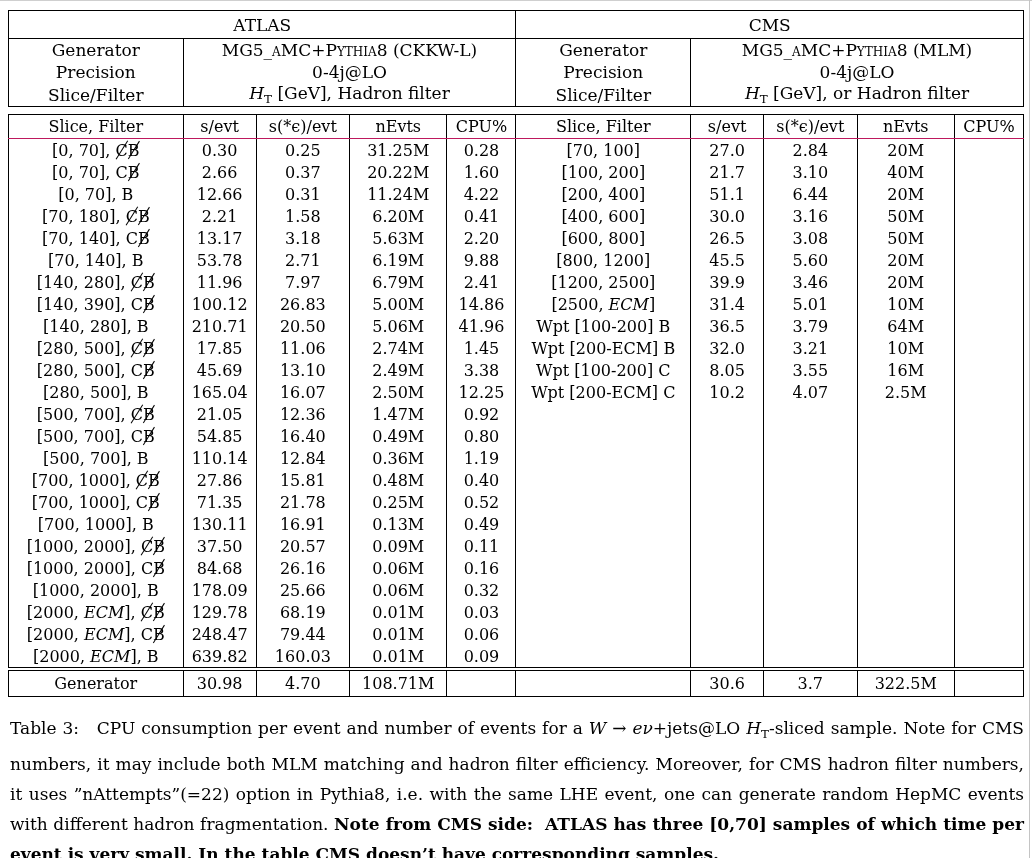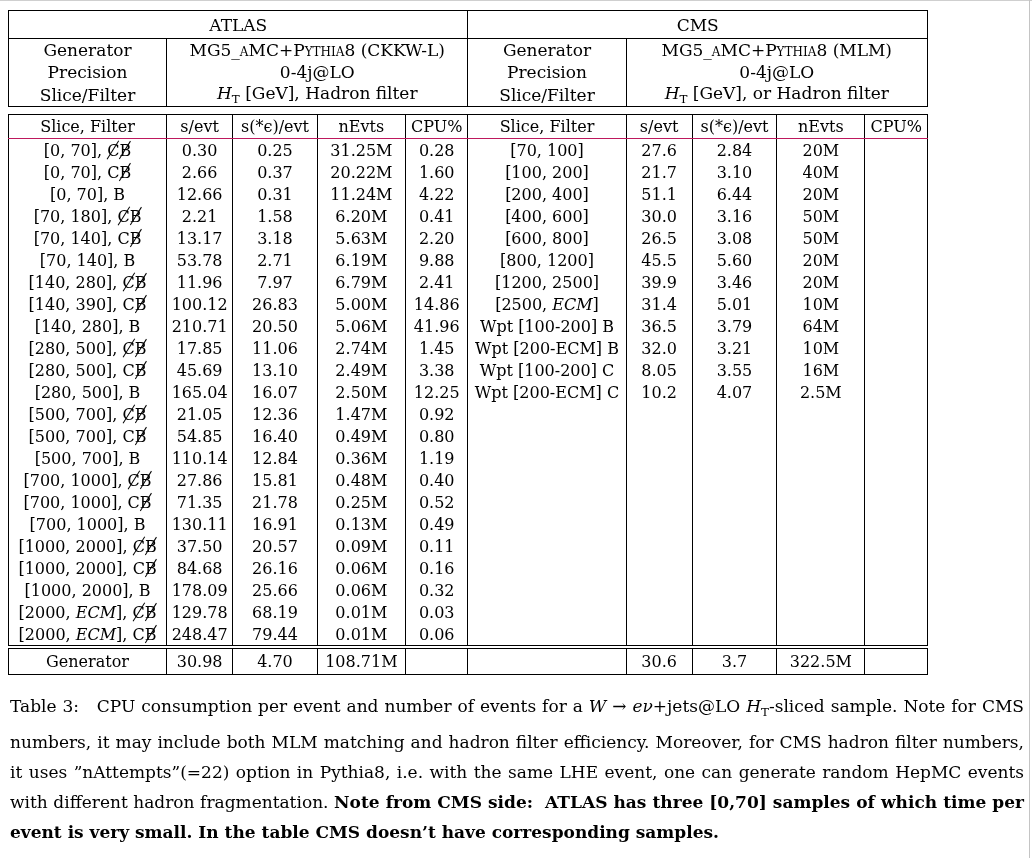--- a/index.html
+++ b/index.html
@@ -1,21 +1,21 @@
 <!DOCTYPE html>
 <html><head>
 <meta charset="utf-8">
 <style>
   html,body{margin:0;padding:0;background:#fff;color:#000;}
   body{width:1032px;height:858px;position:relative;font-family:"DejaVu Serif", "Liberation Serif", serif;overflow:hidden;}
   .edge-top{position:absolute;left:0;top:0;width:100%;height:1px;background:#cfcfcf;}
   .edge-right{position:absolute;top:0;right:2px;width:1px;height:100%;background:#c4c4c4;}
   .page{padding:10px 8px 0 8px;}
 
-  table{border-collapse:collapse;width:920px;table-layout:fixed;padding-left:40px;}
+  table{border-collapse:collapse;width:1016px;table-layout:fixed;padding-left:40px;}
   td{text-align:center;vertical-align:middle;padding:0 2px;overflow:hidden;white-space:nowrap;}
 
   
   table.box1{border:1px solid #000;font-size:17px;}
   table.box1 td.vr{border-right:1px solid #000;}
   table.box1 tr.titlerow td{border-bottom:1px solid #000;height:27px;}
   table.box1 tr.meta td{height:22px;}
   .sc{font-variant:small-caps;text-align:center;}
 
   
@@ -105,21 +105,21 @@
       </tr>
     </thead>
     <tbody>
         <tr>
           <td><span>[0, 70], </span><span class="cx">C</span><span class="cx">B</span></td>
           <td>0.30</td>
           <td>0.25</td>
           <td>31.25M</td>
           <td>0.28</td>
           <td>[70, 100]</td>
-          <td>27.6</td>
+          <td>27.0</td>
           <td>2.84</td>
           <td>20M</td>
           <td></td>
         </tr>
         <tr>
           <td><span>[0, 70], C</span><span class="cx">B</span></td>
           <td>2.66</td>
           <td>0.37</td>
           <td>20.22M</td>
           <td>1.60</td>
@@ -374,20 +374,32 @@
           <td>248.47</td>
           <td>79.44</td>
           <td>0.01M</td>
           <td>0.06</td>
           <td></td>
           <td></td>
           <td></td>
           <td></td>
           <td></td>
         </tr>
+        <tr>
+          <td><span>[2000, </span><span class="it">ECM</span><span>], B</span></td>
+          <td>639.82</td>
+          <td>160.03</td>
+          <td>0.01M</td>
+          <td>0.09</td>
+          <td></td>
+          <td></td>
+          <td></td>
+          <td></td>
+          <td></td>
+        </tr>
         <tr class="combined">
           <td>Generator</td>
           <td>30.98</td>
           <td>4.70</td>
           <td>108.71M</td>
           <td></td>
           <td></td>
           <td>30.6</td>
           <td>3.7</td>
           <td>322.5M</td>

